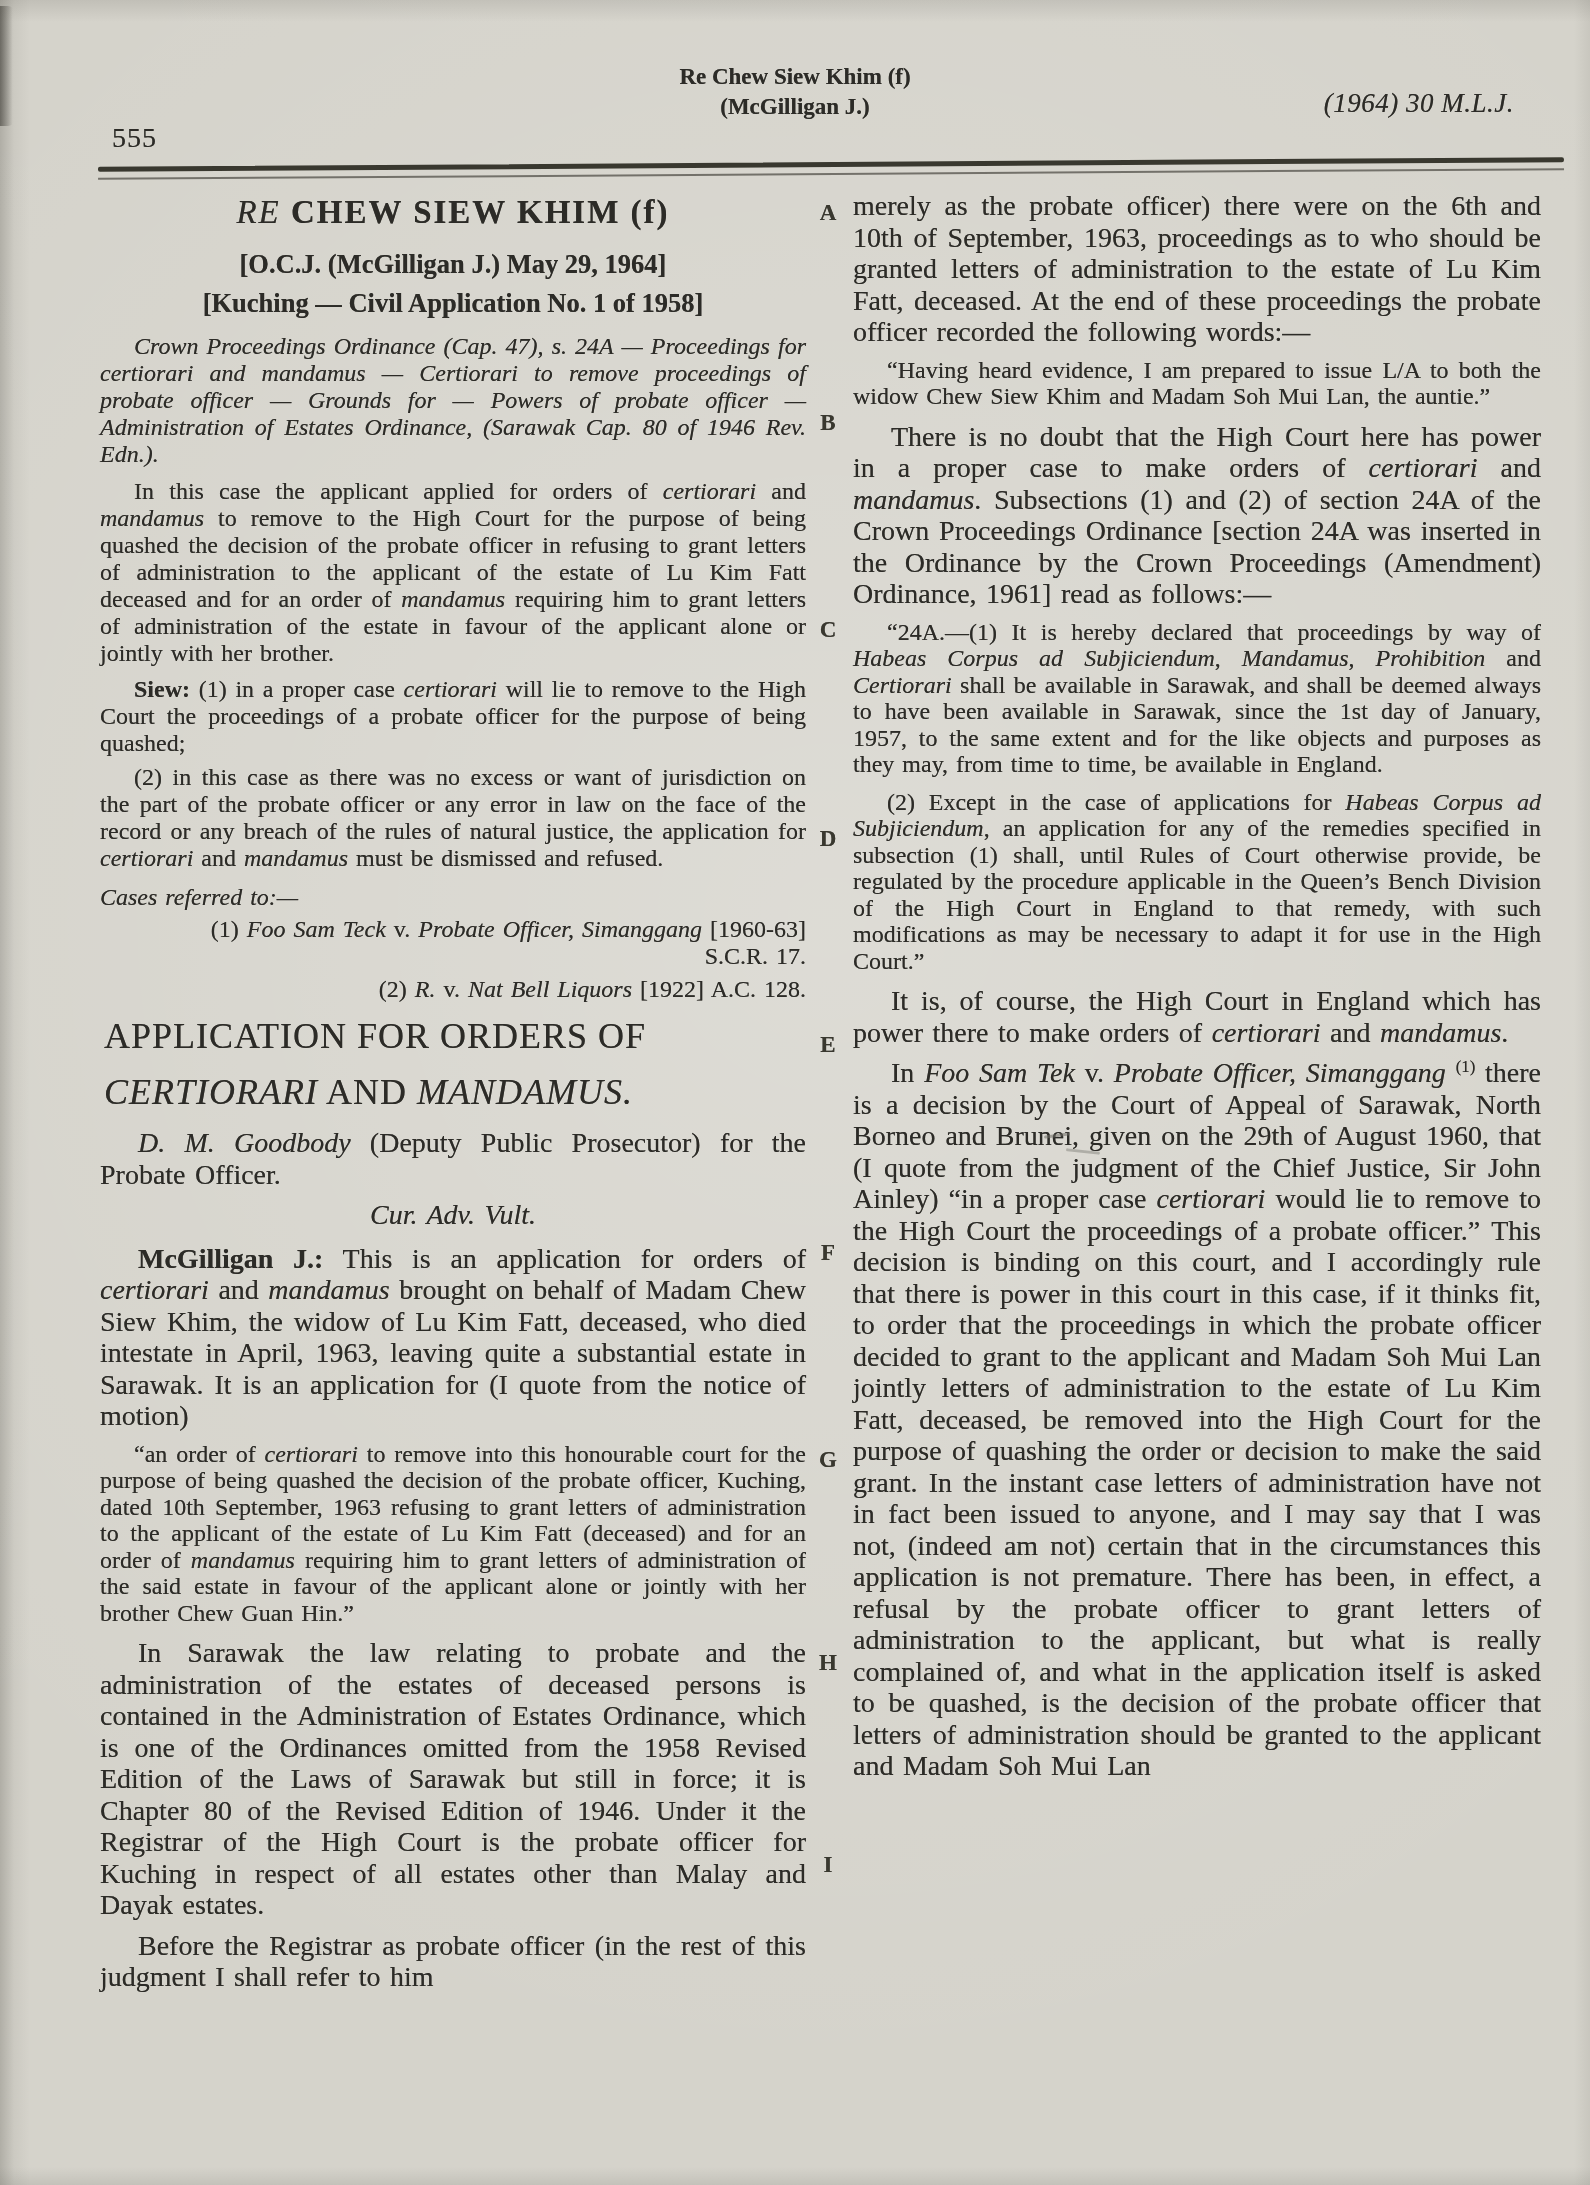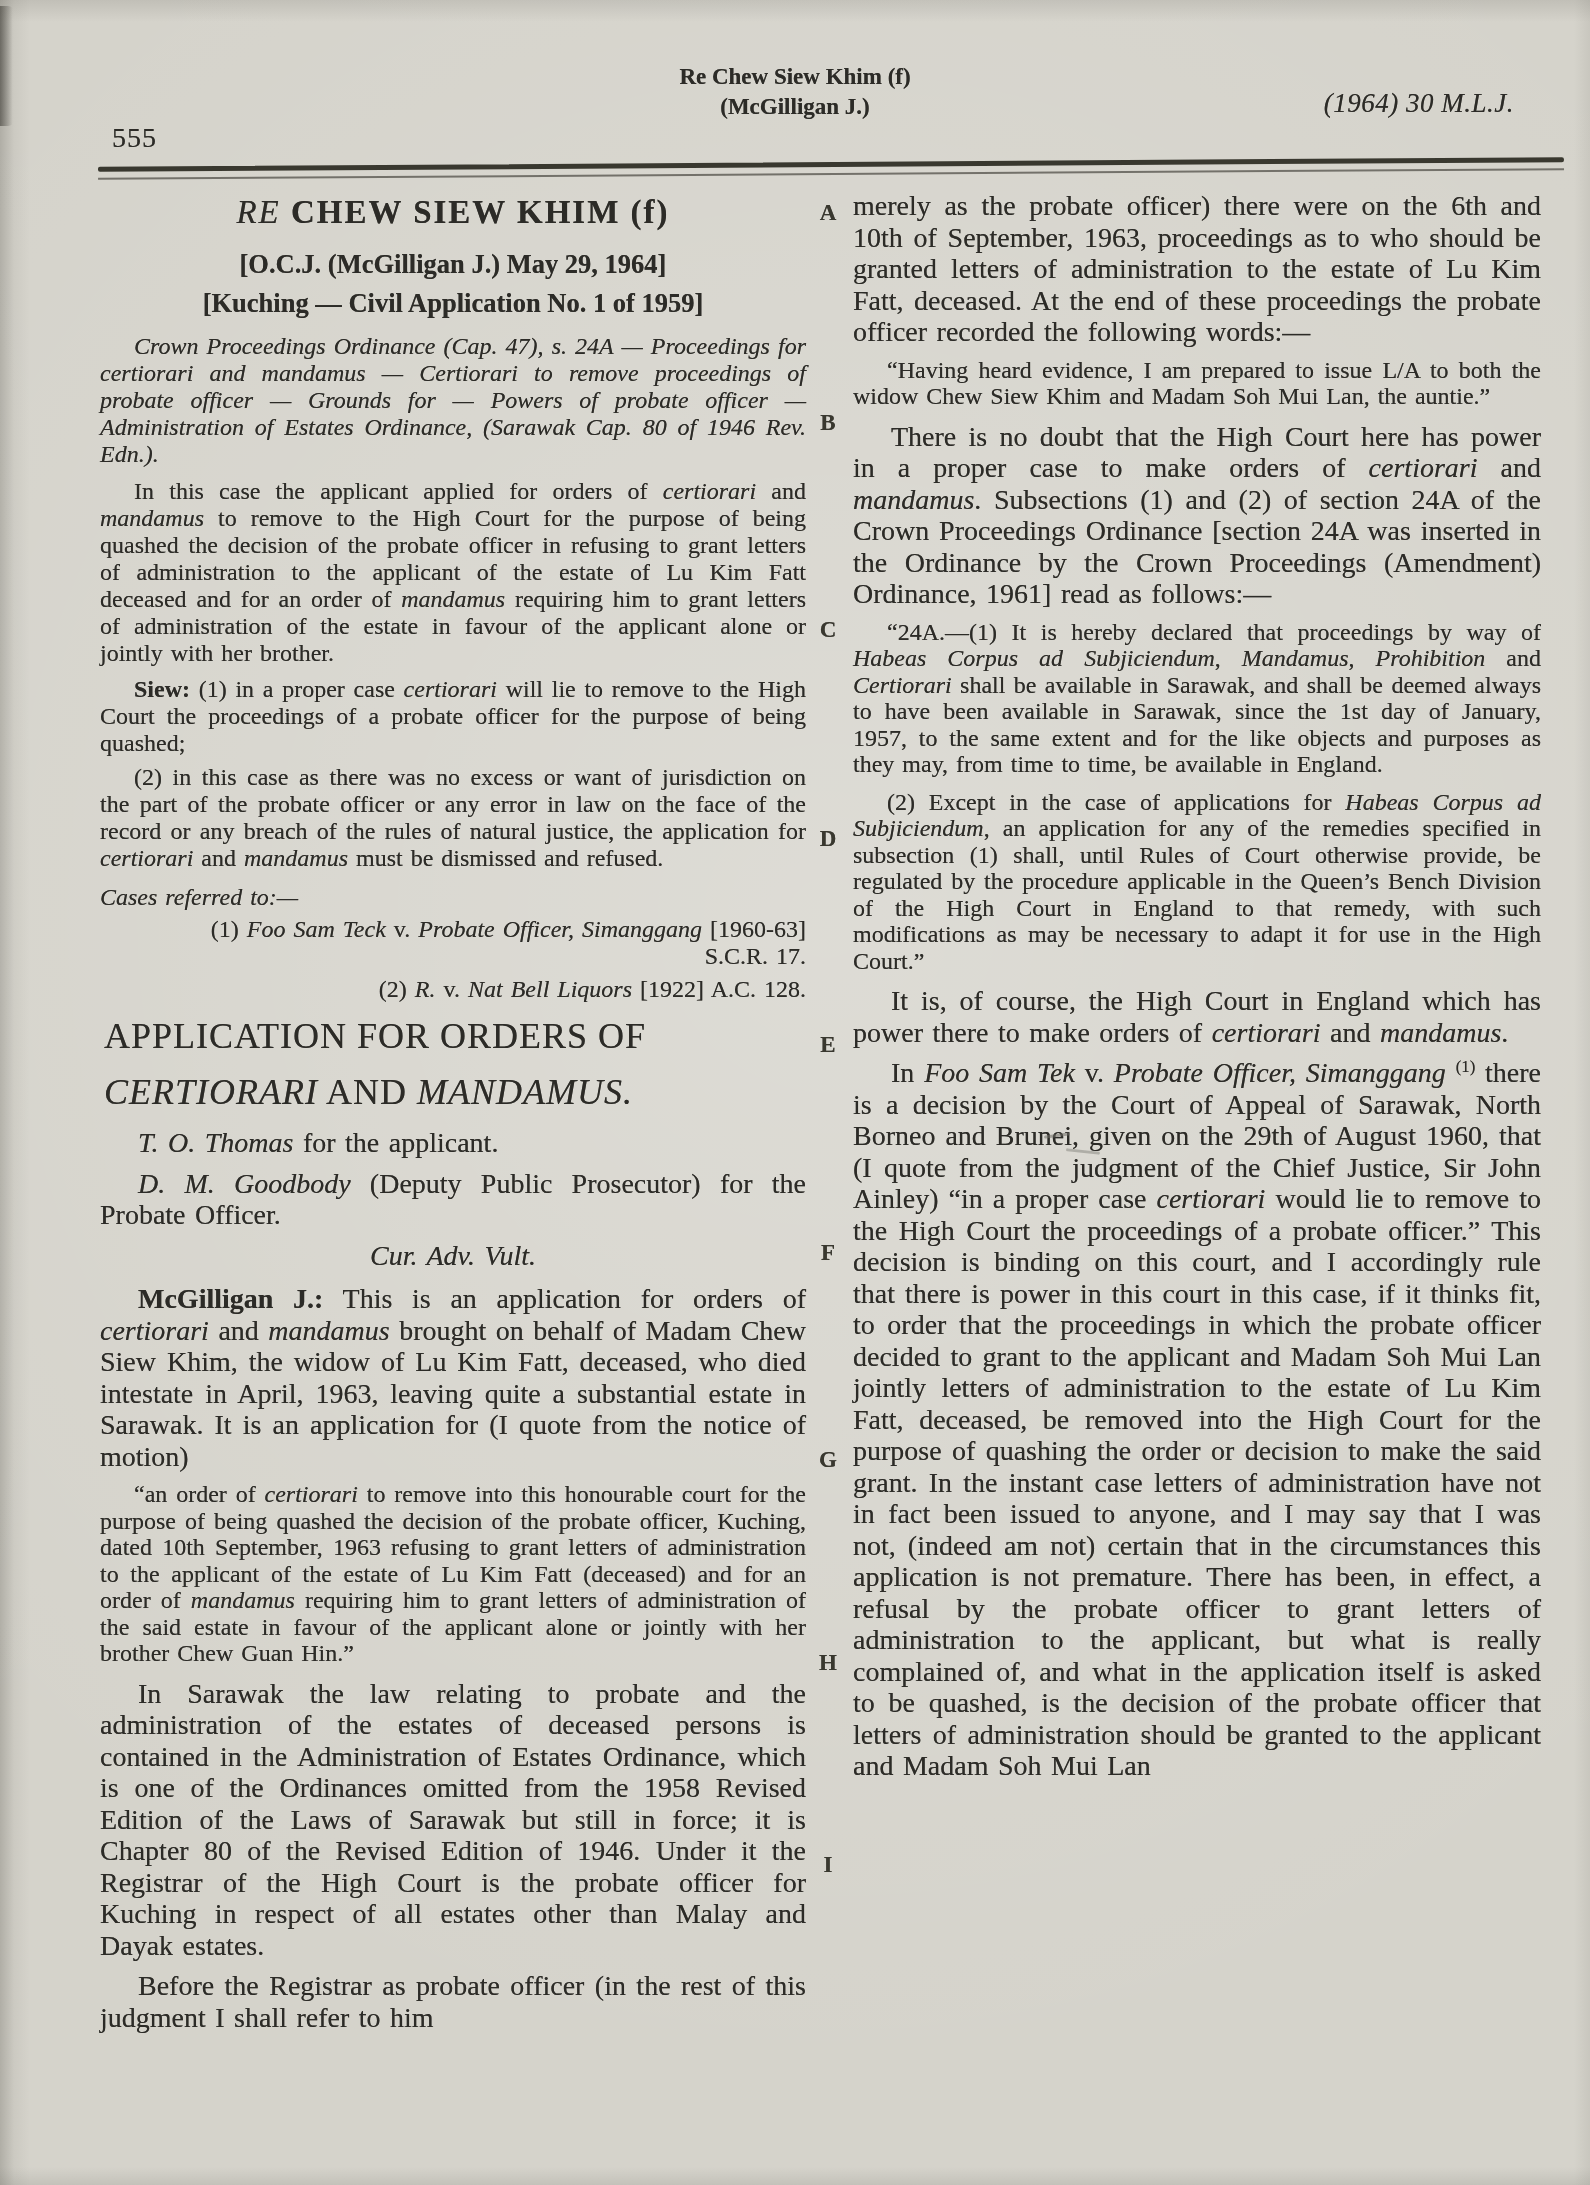--- a/index.html
+++ b/index.html
@@ -86,31 +86,30 @@
   <div class="margin-letter" style="top:826px">D</div>
   <div class="margin-letter" style="top:1032px">E</div>
   <div class="margin-letter" style="top:1240px">F</div>
   <div class="margin-letter" style="top:1447px">G</div>
   <div class="margin-letter" style="top:1650px">H</div>
   <div class="margin-letter" style="top:1852px">I</div>
 
   <div class="col-left">
     <p class="case-title center"><span class="it">RE</span><span> CHEW SIEW KHIM (f)</span></p>
     <p class="hdr-line center">[O.C.J. (McGilligan J.) May 29, 1964]</p>
-    <p class="hdr-line center" style="margin-bottom:4px">[Kuching — Civil Application No. 1 of 1959]</p>
+    <p class="hdr-line center" style="margin-bottom:4px">[Kuching — Civil Application No. 1 of 1958]</p>
     <p class="small-p catchwords"><span>Crown Proceedings Ordinance (Cap. 47), s. 24A — Proceedings for certiorari and mandamus — Certiorari to remove proceedings of probate officer — Grounds for — Powers of probate officer — Administration of Estates Ordinance, (Sarawak Cap. 80 of 1946 Rev. Edn.).</span></p>
     <p class="small-p"><span>In this case the applicant applied for orders of </span><span class="it">certiorari</span><span> and </span><span class="it">mandamus</span><span> to remove to the High Court for the purpose of being quashed the decision of the probate officer in refusing to grant letters of administration to the applicant of the estate of Lu Kim Fatt deceased and for an order of </span><span class="it">mandamus</span><span> requiring him to grant letters of administration of the estate in favour of the applicant alone or jointly with her brother.</span></p>
     <p class="small-p" style="margin-bottom:7px"><span class="bd">Siew:</span><span> (1) in a proper case </span><span class="it">certiorari</span><span> will lie to remove to the High Court the proceedings of a probate officer for the purpose of being quashed;</span></p>
     <p class="small-p" style="margin-bottom:12px"><span>(2) in this case as there was no excess or want of jurisdiction on the part of the probate officer or any error in law on the face of the record or any breach of the rules of natural justice, the application for </span><span class="it">certiorari</span><span> and </span><span class="it">mandamus</span><span> must be dismissed and refused.</span></p>
     <p class="small-p cases-label">Cases referred to:—</p>
     <p class="small-p case-ref"><span>(1) </span><span class="it">Foo Sam Teck</span><span> v. </span><span class="it">Probate Officer, Simanggang</span><span> [1960-63] S.C.R. 17.</span></p>
     <p class="small-p case-ref" style="margin-bottom:10px"><span>(2) </span><span class="it">R.</span><span> v. </span><span class="it">Nat Bell Liquors</span><span> [1922] A.C. 128.</span></p>
     <p class="heading-caps">APPLICATION FOR ORDERS OF</p>
     <p class="heading-caps" style="margin-top:0"><span class="it">CERTIORARI</span><span> AND </span><span class="it">MANDAMUS.</span></p>
-    <p class="body-p"><span class="it">T. O. Thomas</span><span> for the applicant.</span></p>
     <p class="body-p"><span class="it">D. M. Goodbody</span><span> (Deputy Public Prosecutor) for the Probate Officer.</span></p>
     <p class="body-p right curadv">Cur. Adv. Vult.</p>
     <p class="body-p"><span class="bd">McGilligan J.:</span><span> This is an application for orders of </span><span class="it">certiorari</span><span> and </span><span class="it">mandamus</span><span> brought on behalf of Madam Chew Siew Khim, the widow of Lu Kim Fatt, deceased, who died intestate in April, 1963, leaving quite a substantial estate in Sarawak.  It is an application for (I quote from the notice of motion)</span></p>
     <p class="quote-p"><span>“an order of </span><span class="it">certiorari</span><span> to remove into this honourable court for the purpose of being quashed the decision of the probate officer, Kuching, dated 10th September, 1963 refusing to grant letters of administration to the applicant of the estate of Lu Kim Fatt (deceased) and for an order of </span><span class="it">mandamus</span><span> requiring him to grant letters of administration of the said estate in favour of the applicant alone or jointly with her brother Chew Guan Hin.”</span></p>
     <p class="body-p"><span>In Sarawak the law relating to probate and the administration of the estates of deceased persons is contained in the Administration of Estates Ordinance, which is one of the Ordinances omitted from the 1958 Revised Edition of the Laws of Sarawak but still in force; it is Chapter 80 of the Revised Edition of 1946.  Under it the Registrar of the High Court is the probate officer for Kuching in respect of all estates other than Malay and Dayak estates.</span></p>
     <p class="body-p"><span>Before the Registrar as probate officer (in the rest of this judgment I shall refer to him</span></p>
   </div>
 
   <div class="col-right">
     <p class="body-p no-indent"><span>merely as the probate officer) there were on the 6th and 10th of September, 1963, proceedings as to who should be granted letters of administration to the estate of Lu Kim Fatt, deceased.  At the end of these proceedings the probate officer recorded the following words:—</span></p>

